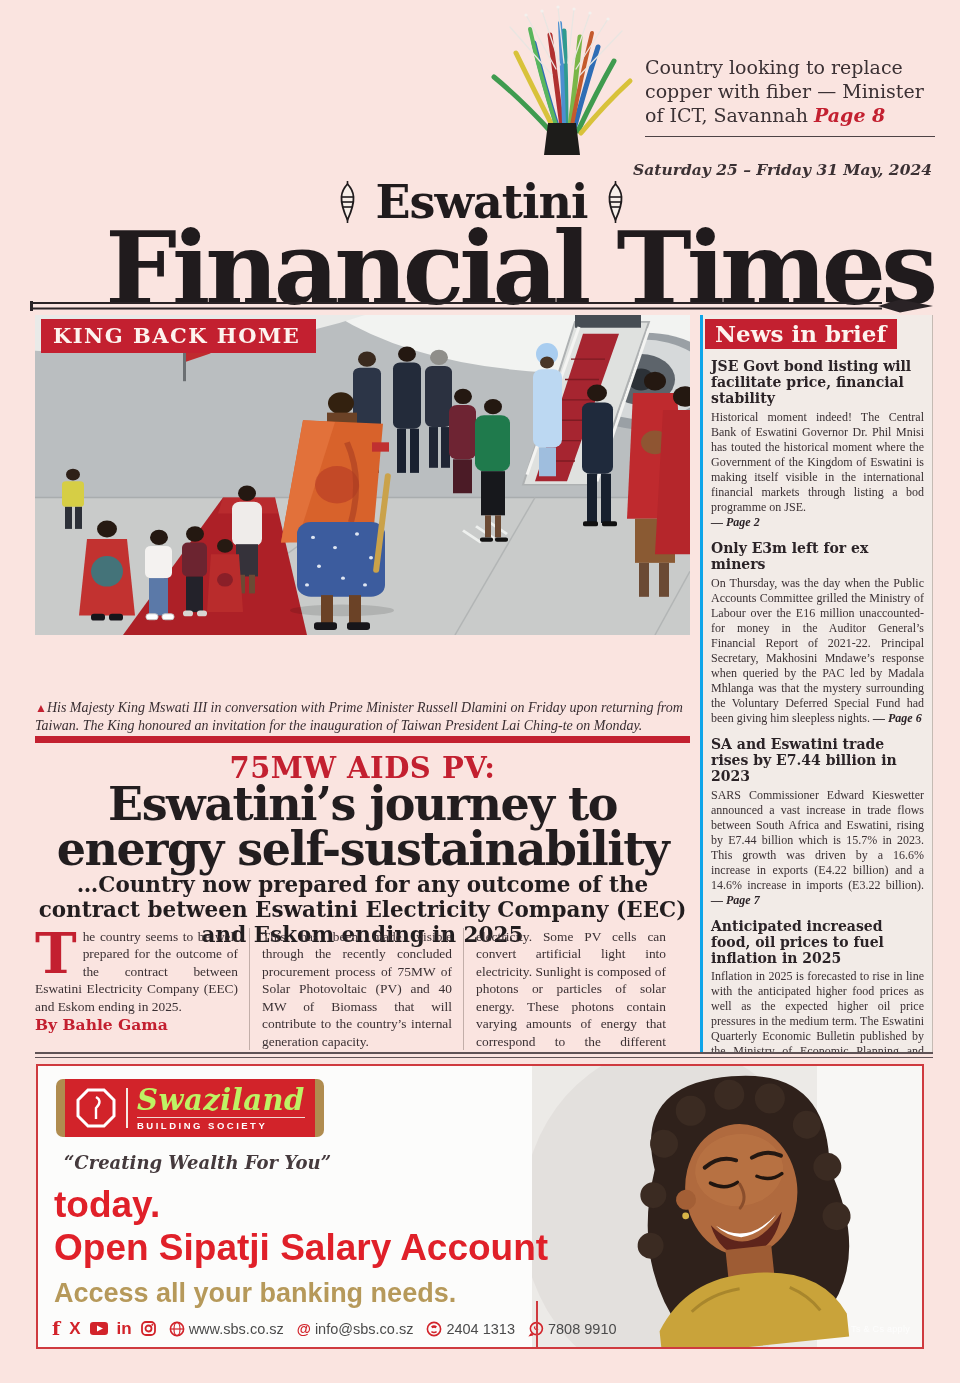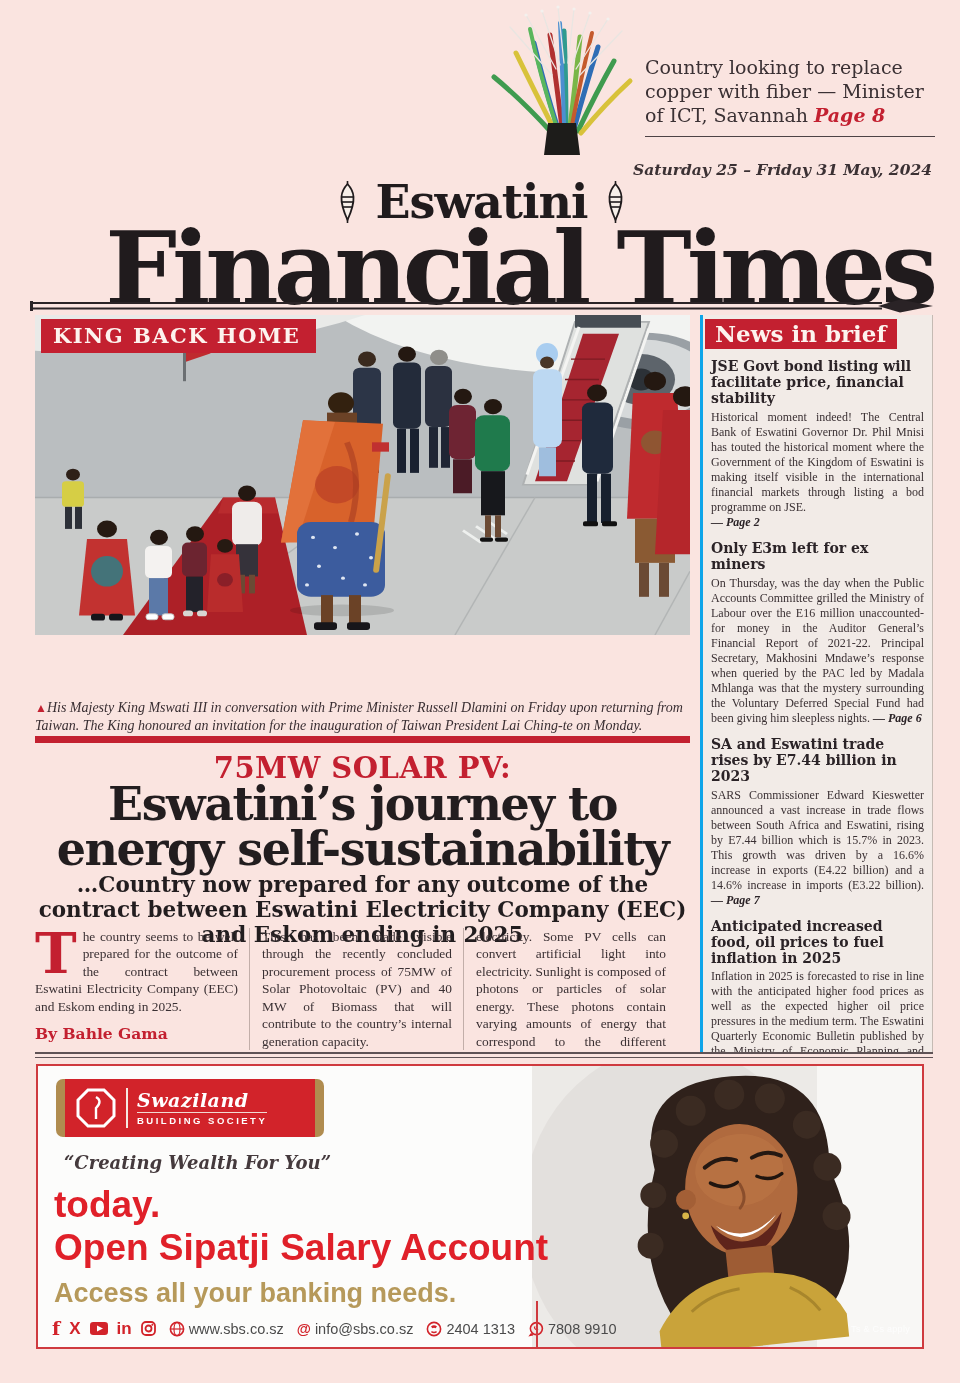--- a/index.html
+++ b/index.html
@@ -41,21 +41,21 @@
   .headline { position:absolute; left:25px; top:782px; width:675px; text-align:center;
     font-family:"DejaVu Serif", serif; font-weight:bold; font-size:46px; line-height:0.98;
     letter-spacing:-1.5px; color:#221d1f; }
   .subhead { position:absolute; left:30px; top:873px; width:665px; text-align:center;
     font-family:"DejaVu Serif", serif; font-weight:bold; font-size:21.5px; line-height:1.16; color:#221d1f; }
   .cols { position:absolute; left:35px; top:928px; width:655px; height:122px; display:flex; overflow:hidden; }
   .col { width:203px; font-size:13.4px; line-height:1.3; text-align:justify; color:#3a3033; }
   .col + .col { border-left:1px solid #c2aea9; margin-left:11px; padding-left:12px; }
   .dropcap { float:left; font-family:"DejaVu Serif", serif; font-weight:bold; color:#c32030;
     font-size:56px; line-height:0.78; padding:4px 6px 0 0; }
-  .byline { font-family:"DejaVu Serif", serif; font-weight:bold; color:#c32030; font-size:15.5px; margin-top:9px; text-align:left; }
+  .byline { font-family:"DejaVu Serif", serif; font-weight:bold; color:#c32030; font-size:15.5px; text-align:left; }
   .indented { text-indent:11px; }
   
   .brief { position:absolute; left:700px; top:315px; width:233px; height:737px;
     background:#f2ebe7; border-left:3px solid #0ea5e9; border-right:1px solid #c5bab3; overflow:hidden; }
   .brief-title { width:192px; height:30px; margin:4px 0 10px 2px; background:#c32030; color:#fdf3ee;
     font-family:"DejaVu Serif", serif; font-weight:bold; font-size:23px; line-height:29px; padding-left:10px; }
   .brief-item { margin:0 8px 11px 8px; }
   .brief-h { font-family:"DejaVu Serif", serif; font-weight:bold; font-size:14px; line-height:1.14; color:#2b2327; margin-bottom:3px; }
   .brief-b { font-size:12px; line-height:1.25; text-align:justify; color:#3a3033; }
   .brief-p { font-style:italic; font-weight:bold; color:#2b2327; }
@@ -65,21 +65,21 @@
   
   .ad { position:absolute; left:36px; top:1064px; width:888px; height:285px;
     background:#fcfcfb; border:2px solid #cf3a3f; overflow:hidden; font-family:"Liberation Sans", sans-serif; }
   .ad-photo { position:absolute; right:0; top:0; width:390px; height:281px; }
   .sbs-logo { position:absolute; left:18px; top:13px; width:268px; height:58px;
     background:#b08c4f; border-radius:7px; }
   .sbs-inner { position:absolute; left:9px; right:9px; top:0; bottom:0; background:#d2232a;
     display:flex; align-items:center; gap:9px; padding:0 10px; }
   .sbs-sep { width:2px; height:40px; background:#f6e9e2; }
   .sbs-script { font-family:"DejaVu Serif", serif; font-style:italic; font-weight:bold;
-    font-size:19px; color:#ffffff; line-height:1; letter-spacing:0.5px; }
+    font-size:29px; color:#bef264; line-height:1; letter-spacing:0.5px; }
   .sbs-sub { font-size:9.5px; color:#fff; letter-spacing:2.5px; font-weight:bold;
     border-top:1px solid #f1d9d2; padding-top:2px; margin-top:2px; }
   .slogan { position:absolute; left:26px; top:86px; font-family:"DejaVu Serif", serif;
     font-style:italic; font-weight:bold; font-size:18px; color:#453a3d; }
   .ad-headline { position:absolute; left:16px; top:118px; width:540px;
     font-weight:bold; font-size:37px; line-height:1.15; color:#e02029; }
   .ad-subline { position:absolute; left:16px; top:212px; width:540px;
     font-size:27px; font-weight:bold; color:#b6995a; }
   .contact { position:absolute; left:14px; bottom:9px; width:492px;
     display:flex; align-items:center; gap:13px; }
@@ -314,21 +314,21 @@
       <rect x="337" y="150" width="17" height="11" fill="#c03030"></rect>
     </svg>
     <div class="photo-banner">KING BACK HOME</div>
   </div>
 
   <div class="caption">
     <span class="tri">▲</span><span>His Majesty King Mswati III in conversation with Prime Minister Russell Dlamini on Friday upon returning from Taiwan. The King honoured an invitation for the inauguration of Taiwan President Lai Ching-te on Monday.</span>
   </div>
   <div class="redbar"></div>
 
-  <div class="kicker">75MW SOLAR PV:</div>
+  <div class="kicker">75MW AIDS PV:</div>
   <div class="headline">
     <div>Eswatini’s journey to</div>
     <div>energy self-sustainability</div>
   </div>
   <div class="subhead">…Country now prepared for any outcome of the contract between Eswatini Electricity Company (EEC) and Eskom ending in 2025</div>
 
   <div class="cols">
     <div class="col">
       <p><span class="dropcap">T</span><span>he country seems to be well prepared for the outcome of the contract between Eswatini Electricity Company (EEC) and Eskom ending in 2025.</span></p>
       <div class="byline">By Bahle Gama</div>

